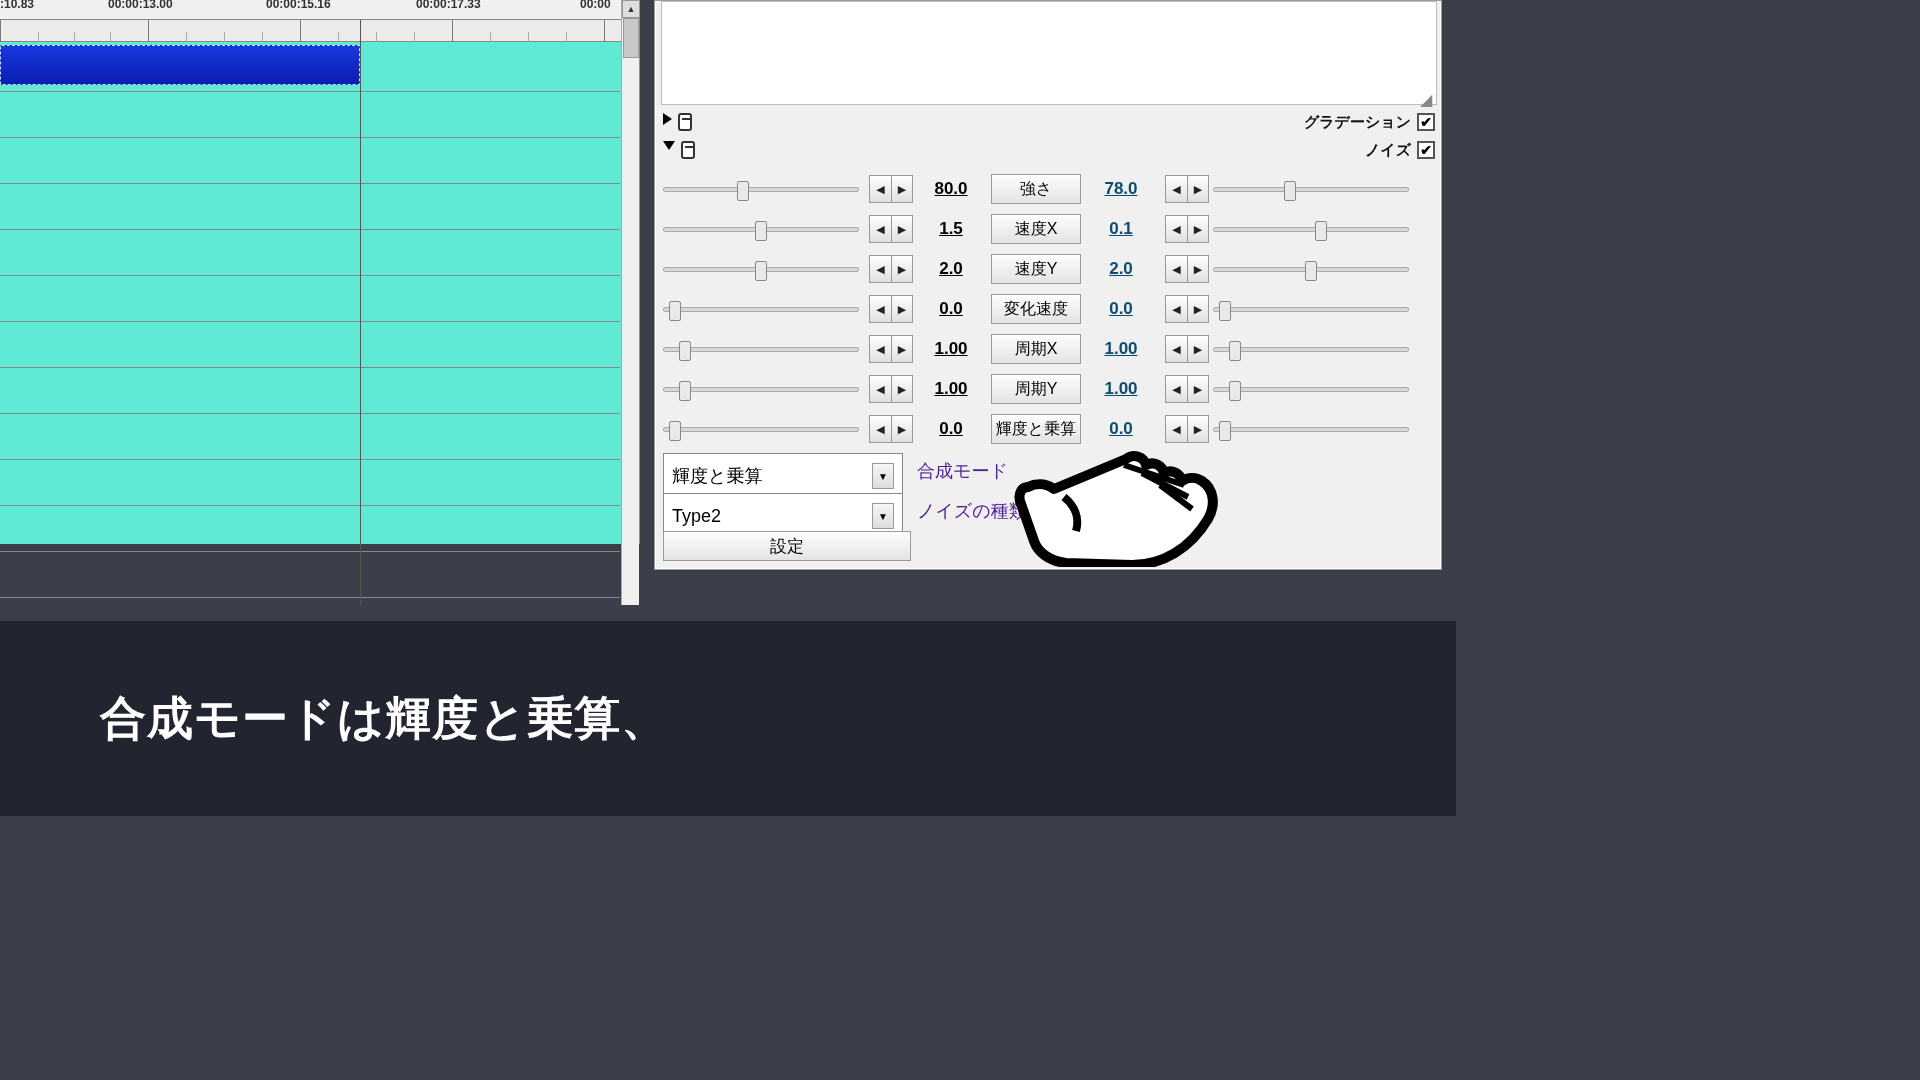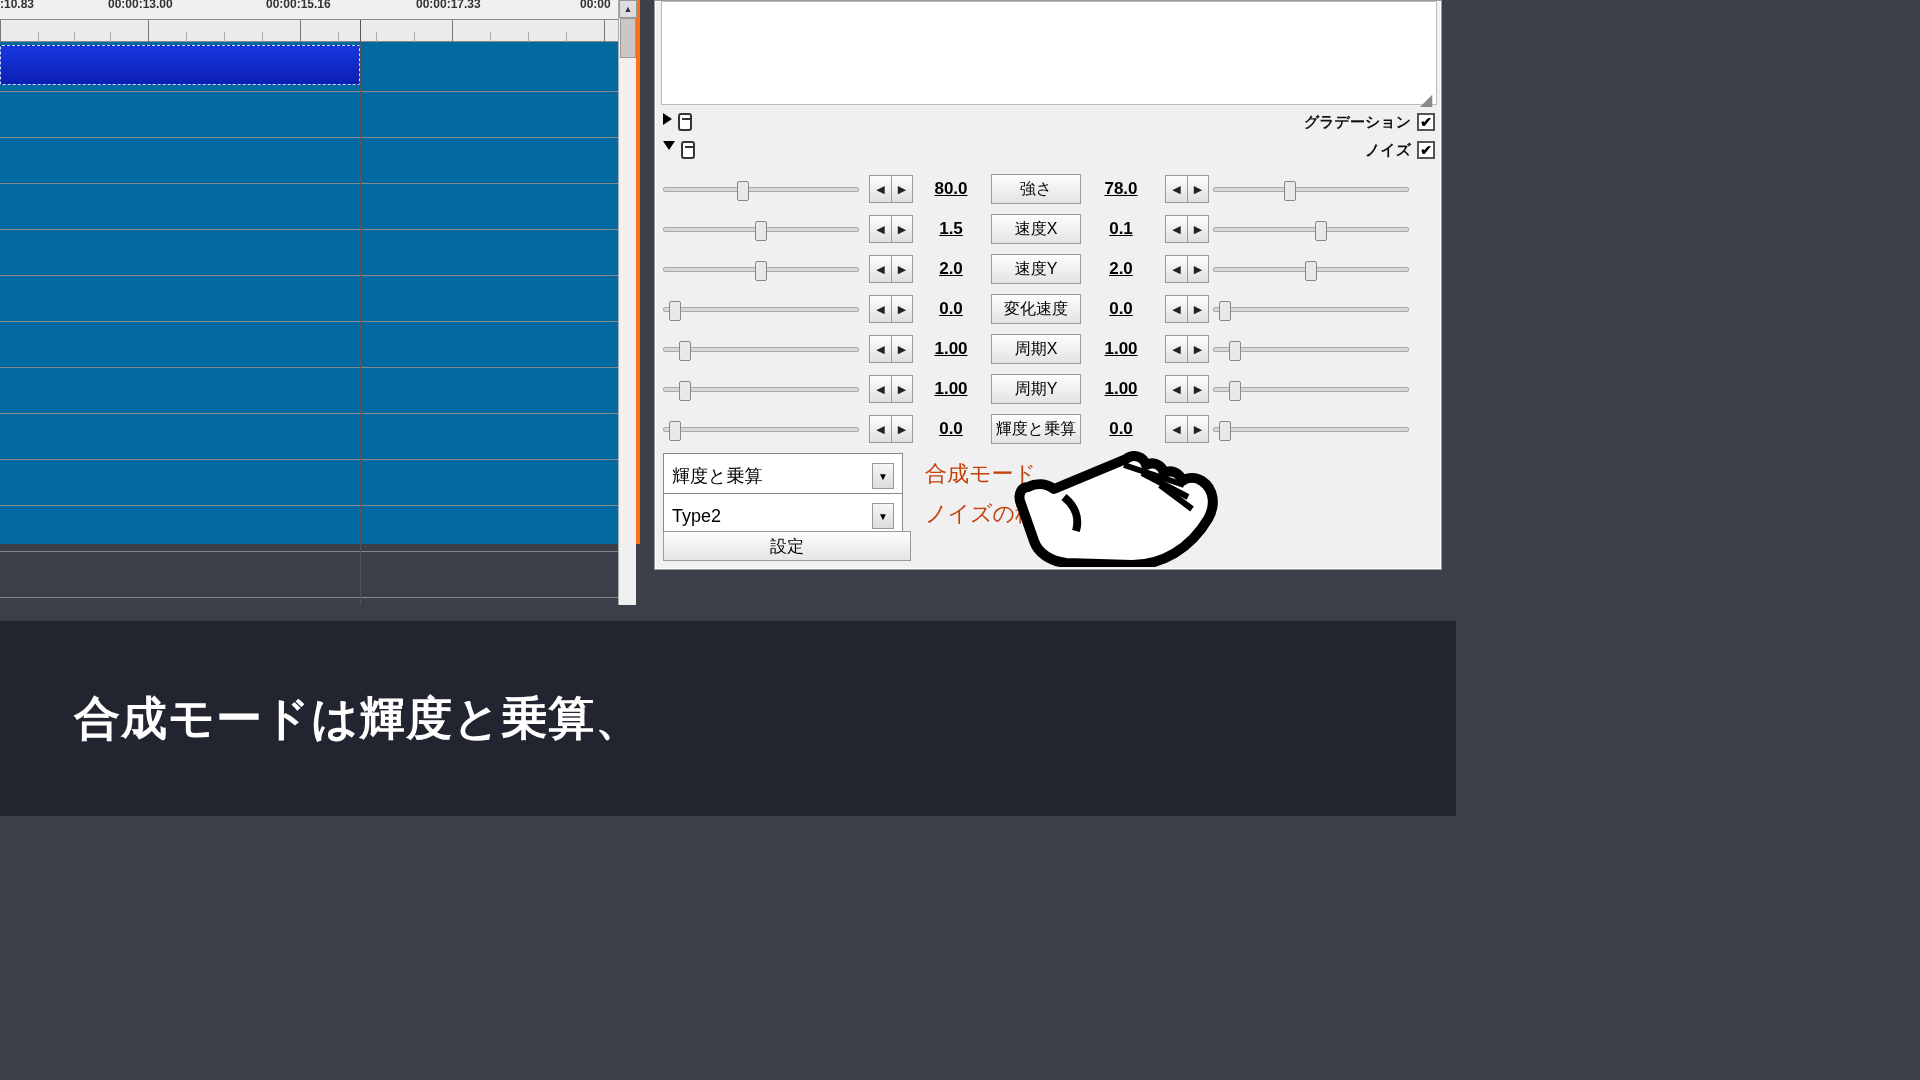--- a/index.html
+++ b/index.html
@@ -1,19 +1,19 @@
 <!DOCTYPE html>
 <html><head>
 <meta charset="utf-8">
 <style>
 *{margin:0;padding:0;box-sizing:border-box;font-family:"Meiryo","MS Gothic",sans-serif}
 body{width:1456px;height:816px;background:#3a3f4a;overflow:hidden;position:relative}
 
 
-.timeline{position:absolute;left:0;top:0;width:640px;height:544px;background:#0369a1;border-right:4px solid #f97316}
+.timeline{position:absolute;left:0;top:0;width:640px;height:544px;background:#5eead4;border-right:1px solid #f97316}
 .tl-ruler{height:20px;background:#f0f0f0;border-bottom:1px solid #888;position:relative;font-size:12px;color:#333;font-weight:bold}
 .tl-ruler span{position:absolute;top:-3px}
 .tl-tick-area{height:22px;background:#edeaea;border-bottom:1px solid #888;position:relative}
 .tl-tick-area .major{position:absolute;top:0;width:1px;height:22px;background:#777}
 .tl-tick-area .minor{position:absolute;top:12px;width:1px;height:10px;background:#aaa}
 .tl-tracks{position:relative}
 .tl-row{height:46px;border-bottom:1px solid #888;width:620px;position:relative}
 .tl-row.first{height:50px}
 .tl-clip{position:absolute;top:3px;left:0;width:360px;height:40px;background:linear-gradient(#1838e0,#0b1eb0);border:1px dashed #cfe0ff;border-radius:2px}
 .tl-playhead{position:absolute;top:20px;left:360px;width:1px;height:585px;background:#555}
@@ -43,39 +43,39 @@
 .slider{position:relative;width:196px;height:24px}
 .slider .track{position:absolute;top:10px;left:0;width:100%;height:5px;background:#d8d8d8;border:1px solid #aaa;border-radius:2px}
 .slider .thumb{position:absolute;top:4px;width:12px;height:20px;background:#e9e9e9;border:1px solid #888;border-radius:2px}
 
 .spin{display:flex;margin-left:6px}
 .sbtn{width:22px;height:28px;background:linear-gradient(#fdfdfd,#e0e0e0);border:1px solid #999;display:flex;align-items:center;justify-content:center;font-size:11px;color:#222;cursor:pointer}
 .sbtn:first-child{border-right:none}
 
 .val{width:56px;text-align:center;font-size:17px;font-weight:bold;text-decoration:underline;cursor:pointer;margin:0 6px}
 .val.l{color:#000}
-.val.r{color:#000000}
+.val.r{color:#0c4a6e}
 
 .plabel{width:90px;height:30px;background:linear-gradient(#fdfdfd,#e3e3e3);border:1px solid #999;display:flex;align-items:center;justify-content:center;font-size:16px;margin:0 2px;cursor:pointer}
 
 .combo{position:absolute;left:8px;width:240px;height:46px;background:#fff;border:1px solid #888;display:flex;align-items:center;padding:0 8px;font-size:18px;cursor:pointer}
 .combo .arr{margin-left:auto;width:22px;height:26px;background:linear-gradient(#f5f5f5,#ddd);border:1px solid #999;display:flex;align-items:center;justify-content:center;font-size:10px}
 .combo.c1{top:452px}
 .combo.c2{top:492px}
-.clabel{position:absolute;left:270px;font-size:22px;color:#c2410c}
+.clabel{position:absolute;left:262px;font-size:18px;color:#4c1d95}
 .clabel.l1{top:458px}
 .clabel.l2{top:498px}
 .settings-btn{position:absolute;left:8px;top:530px;width:248px;height:30px;background:linear-gradient(#fdfdfd,#e4e4e4);border:1px solid #999;font-size:17px;cursor:pointer}
 
 
 .hand{position:absolute;top:437px;left:1014px;width:210px;height:130px;pointer-events:none}
 .hand svg{width:100%;height:100%}
 
 
-.caption{position:absolute;left:0;bottom:0;width:100%;height:195px;background:#22252f;color:#fff;display:flex;flex-direction:column;justify-content:center;padding-left:74px;gap:4px}
+.caption{position:absolute;left:0;bottom:0;width:100%;height:195px;background:#22252f;color:#fff;display:flex;flex-direction:column;justify-content:center;padding-left:100px;gap:4px}
 .caption div{font-size:46px;font-weight:900;letter-spacing:1px}
 </style>
 </head>
 <body>
 
 <div class="timeline">
   <div class="tl-ruler">
     <span style="left:0">:10.83</span>
     <span style="left:108px">00:00:13.00</span>
     <span style="left:266px">00:00:15.16</span>

